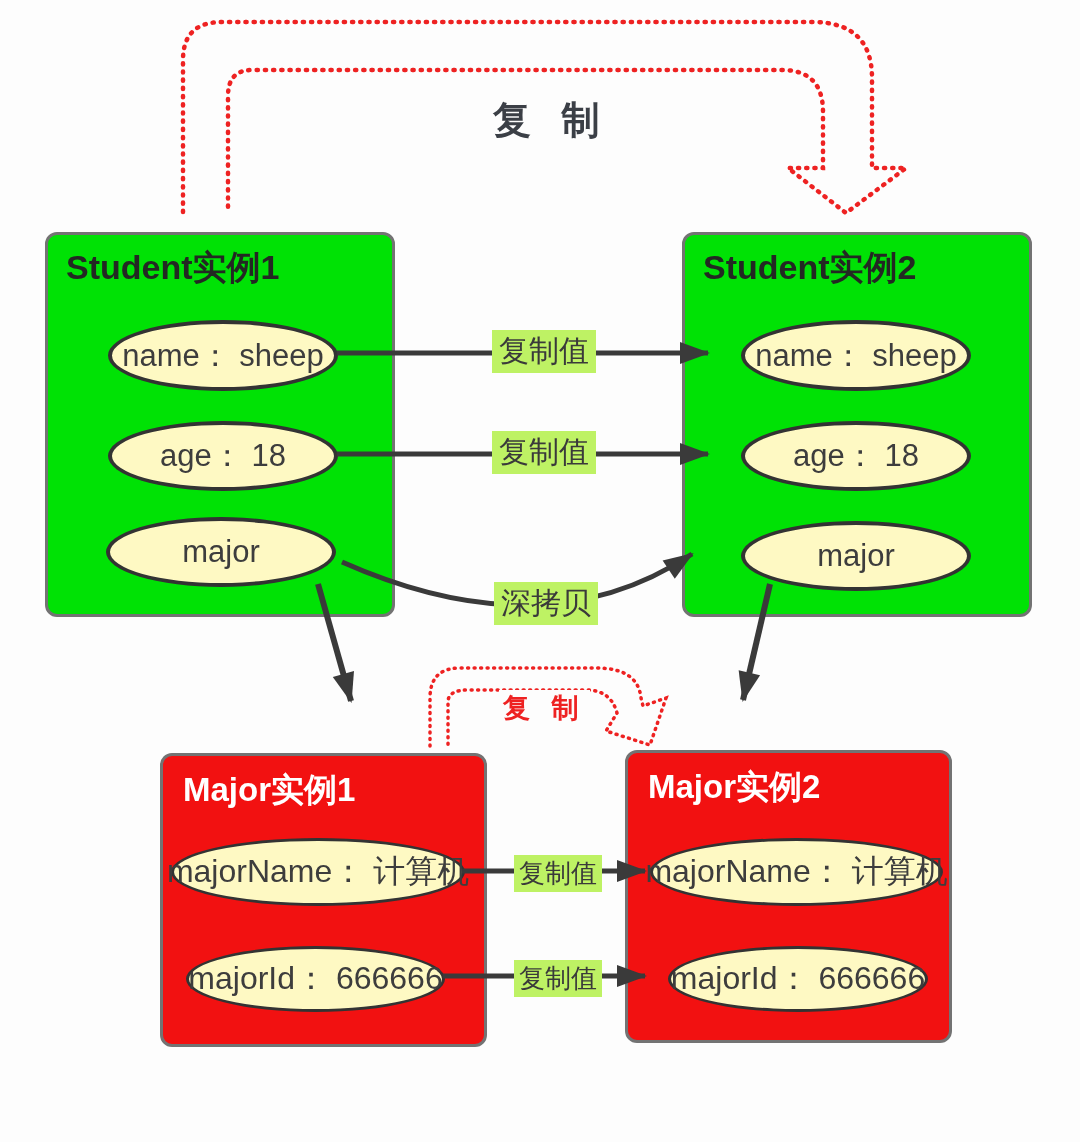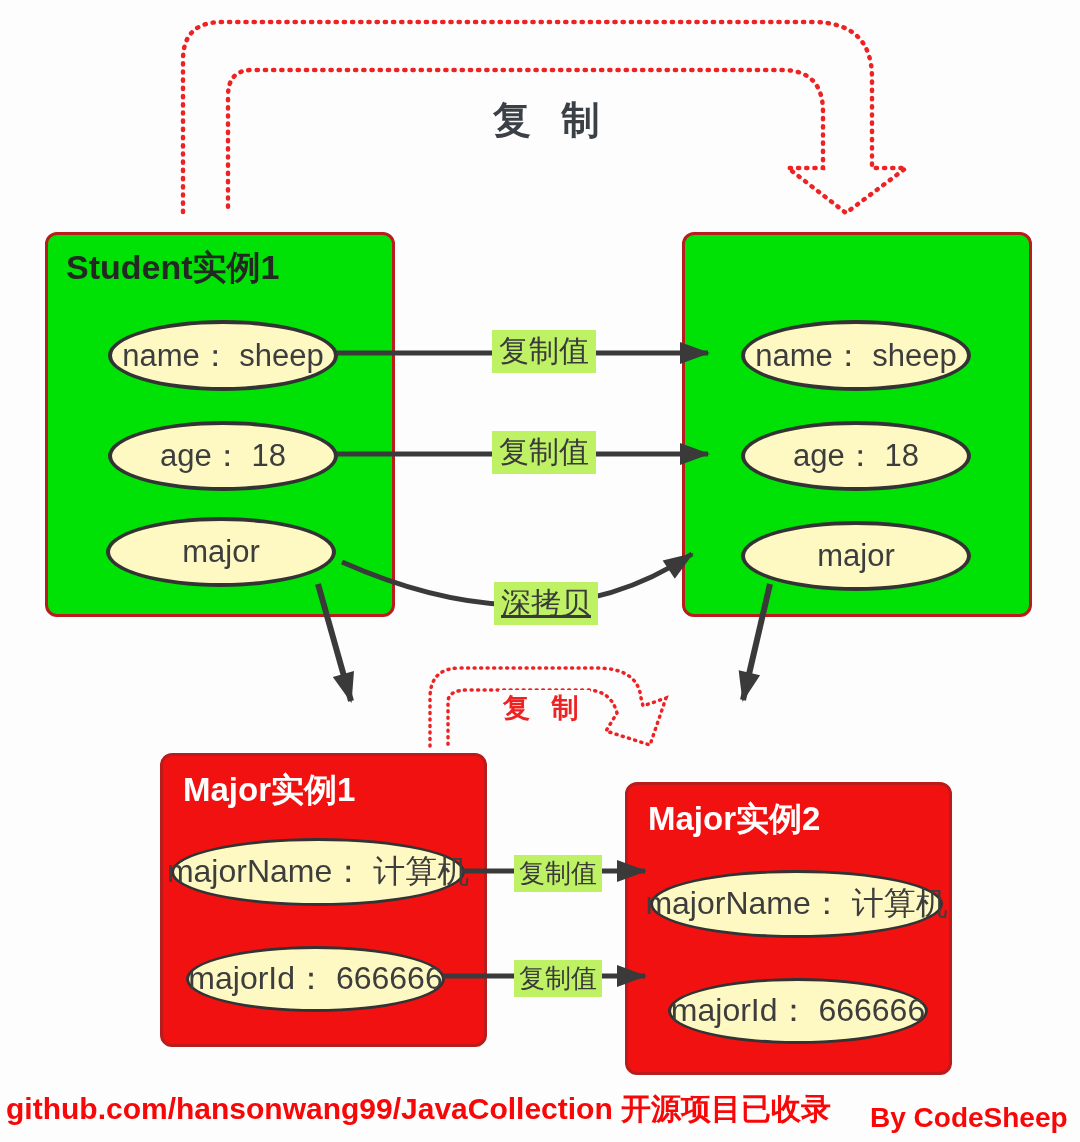--- a/index.html
+++ b/index.html
@@ -5,21 +5,21 @@
   html,body{margin:0;padding:0;background:#ffffff;}
   #canvas{
     position:relative;
     width:1080px;height:1142px;
     background:#fdfdfd;
     font-family:"Liberation Sans","DejaVu Sans",sans-serif;
     overflow:hidden;
   }
   .box{
     position:absolute;
-    border:3px solid #b91c1c;
+    border:3px solid #737373;
     border-radius:12px;
     box-sizing:border-box;
   }
   .box.green{background:var(--green,#00e205);}
   .box.red{background:var(--red,#f21111);}
   .box-title{
     position:absolute;left:18px;top:10px;
     font-weight:bold;font-size:34px;
     color:var(--text-dark,#232823);
     white-space:nowrap;
@@ -98,42 +98,41 @@
   <div class="copy-title" style="left:493px;top:95px;">复 制</div>
 
   <div class="box green" style="left:45px;top:232px;width:350px;height:385px;">
     <div class="box-title">Student实例1</div>
     <div class="oval" style="left:60px;top:85px;width:230px;height:71px;">name： sheep</div>
     <div class="oval" style="left:60px;top:186px;width:230px;height:70px;">age： 18</div>
     <div class="oval" style="left:58px;top:282px;width:230px;height:70px;">major</div>
   </div>
 
   <div class="box green" style="left:682px;top:232px;width:350px;height:385px;">
+    <div class="box-title">Student实例2</div>
     <div class="oval" style="left:56px;top:85px;width:230px;height:71px;">name： sheep</div>
     <div class="oval" style="left:56px;top:186px;width:230px;height:70px;">age： 18</div>
     <div class="oval" style="left:56px;top:286px;width:230px;height:70px;">major</div>
   </div>
 
   <div class="float-label" style="left:492px;top:330px;">复制值</div>
   <div class="float-label" style="left:492px;top:431px;">复制值</div>
-  <div class="float-label" style="left:494px;top:582px;text-decoration:underline;">深拷贝</div>
+  <div class="float-label" style="left:494px;top:582px;">深拷贝</div>
 
   <div class="copy-title red-copy" style="left:499px;top:690px;">复 制</div>
 
   <div class="box red" style="left:160px;top:753px;width:327px;height:294px;padding-left:16px;">
     <div class="box-title">Major实例1</div>
     <div class="oval small" style="left:8px;top:82px;width:294px;height:68px;">majorName： 计算机</div>
     <div class="oval small" style="left:23px;top:190px;width:259px;height:66px;">majorId： 666666</div>
   </div>
 
-  <div class="box red" style="left:625px;top:750px;width:327px;height:293px;margin-top:32px;">
+  <div class="box red" style="left:625px;top:750px;width:327px;height:293px;">
     <div class="box-title">Major实例2</div>
     <div class="oval small" style="left:22px;top:85px;width:293px;height:68px;">majorName： 计算机</div>
     <div class="oval small" style="left:40px;top:193px;width:260px;height:66px;">majorId： 666666</div>
   </div>
 
   <div class="float-label small" style="left:514px;top:855px;">复制值</div>
   <div class="float-label small" style="left:514px;top:960px;">复制值</div>
 
-  <div class="footer-text" style="left:6px;top:1089px;font-size:30px;">github.com/hansonwang99/JavaCollection 开源项目已收录</div>
-  <div class="footer-text" style="left:870px;top:1102px;font-size:28px;">By CodeSheep</div>
 
 </div>
 
 </body></html>

